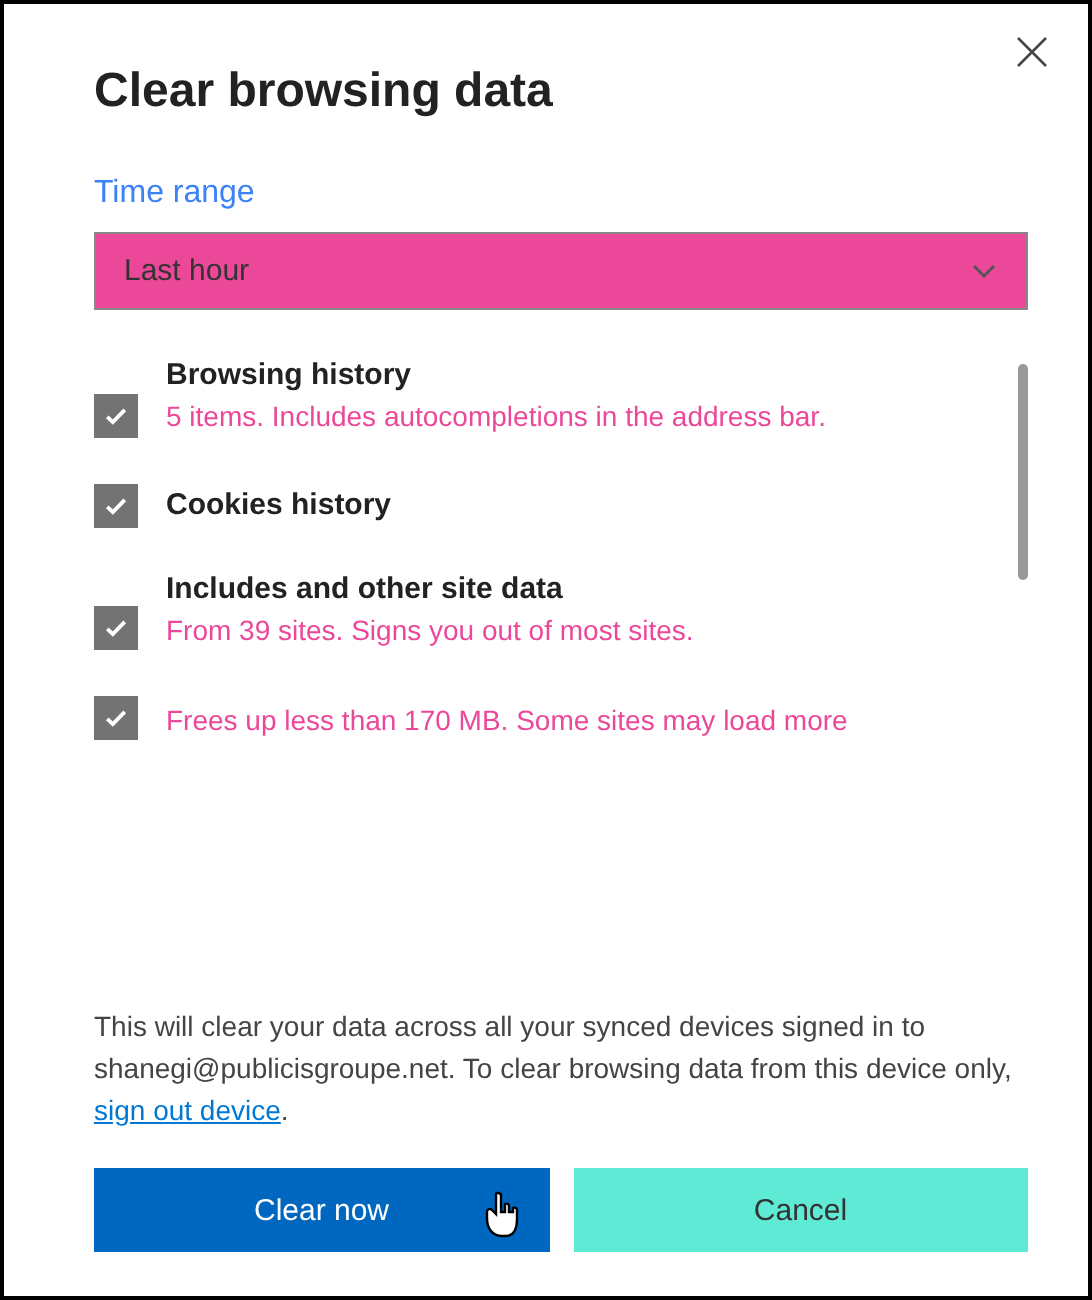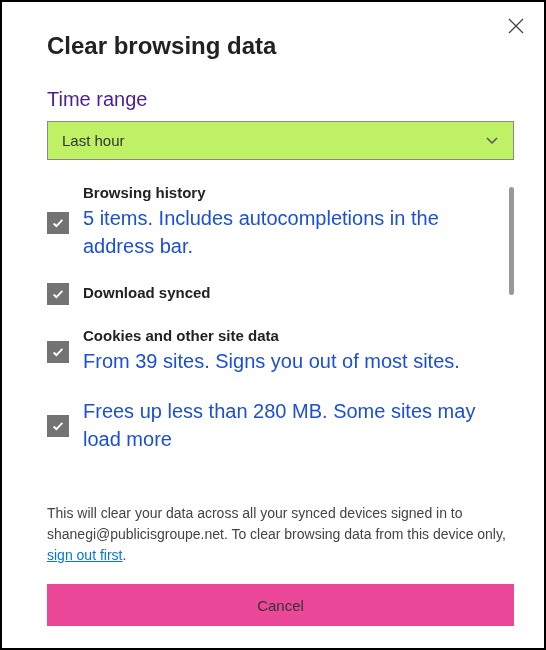--- a/index.html
+++ b/index.html
@@ -39,52 +39,52 @@
       border: none;
     }
     .title {
       font-size: 24px;
       font-weight: 600;
       color: #222;
       margin-top: 8px;
       margin-bottom: 28px;
     }
     .label {
-      font-size: 20px;
-      color: #4c1d95;
+      font-size: 16px;
+      color: #3b82f6;
       margin-bottom: 10px;
     }
     .select-box {
       width: 100%;
       border: 1px solid #888;
       padding: 10px 14px;
       font-size: 15px;
       color: #333;
       display: flex;
       justify-content: space-between;
       align-items: center;
       cursor: pointer;
       margin-bottom: 24px;
-      background: #bef264;
+      background: #ec4899;
     }
     .chevron {
       font-size: 14px;
       color: #555;
     }
     .options-area {
       position: relative;
       flex: 1;
       overflow: hidden;
     }
     .options-list {
       padding-right: 18px;
     }
     .option-row {
       display: flex;
-      align-items: center;
+      align-items: flex-end;
       margin-bottom: 22px;
     }
     .checkbox {
       width: 22px;
       height: 22px;
       background: #737373;
       display: flex;
       align-items: center;
       justify-content: center;
       margin-right: 14px;
@@ -99,22 +99,22 @@
     .option-text {
       flex: 1;
     }
     .option-title {
       font-size: 15px;
       font-weight: 600;
       color: #222;
       margin-bottom: 3px;
     }
     .option-desc {
-      font-size: 20px;
-      color: #1d4ed8;
+      font-size: 14px;
+      color: #ec4899;
       line-height: 1.4;
     }
     .scrollbar {
       position: absolute;
       right: 0;
       top: 3px;
       width: 5px;
       height: 108px;
       background: #999;
       border-radius: 3px;
@@ -145,21 +145,21 @@
       align-items: center;
       justify-content: center;
       position: relative;
     }
     .btn-primary {
       background: #0067c0;
       color: #fff;
       font-weight: 400;
     }
     .btn-secondary {
-      background: #ec4899;
+      background: #5eead4;
       color: #333;
     }
     .cursor-overlay {
       position: absolute;
       right: 14px;
       top: 10px;
       pointer-events: none;
     }
   </style>
 </head>
@@ -201,54 +201,62 @@
         </div>
       </div>
 
       <div class="option-row">
         <div class="checkbox">
           <svg viewBox="0 0 16 16">
               <path d="M3 8.5 L6.2 11.5 L13 4.5" stroke="#fff" stroke-width="2.2" fill="none"></path>
             </svg>
         </div>
         <div class="option-text">
-          <div class="option-title">Download synced</div>
-        </div>
-      </div>
-
-      <div class="option-row">
-        <div class="checkbox">
-          <svg viewBox="0 0 16 16">
-              <path d="M3 8.5 L6.2 11.5 L13 4.5" stroke="#fff" stroke-width="2.2" fill="none"></path>
-            </svg>
-        </div>
-        <div class="option-text">
-          <div class="option-title">Cookies and other site data</div>
+          <div class="option-title">Cookies history</div>
+        </div>
+      </div>
+
+      <div class="option-row">
+        <div class="checkbox">
+          <svg viewBox="0 0 16 16">
+              <path d="M3 8.5 L6.2 11.5 L13 4.5" stroke="#fff" stroke-width="2.2" fill="none"></path>
+            </svg>
+        </div>
+        <div class="option-text">
+          <div class="option-title">Includes and other site data</div>
           <div class="option-desc">From 39 sites. Signs you out of most sites.</div>
         </div>
       </div>
 
       <div class="option-row">
         <div class="checkbox">
           <svg viewBox="0 0 16 16">
               <path d="M3 8.5 L6.2 11.5 L13 4.5" stroke="#fff" stroke-width="2.2" fill="none"></path>
             </svg>
         </div>
         <div class="option-text">
-          <div class="option-desc">Frees up less than 280 MB. Some sites may load more</div>
+          <div class="option-desc">Frees up less than 170 MB. Some sites may load more</div>
         </div>
       </div>
 
     </div>
     <div class="scrollbar"></div>
   </div>
 
   <div class="footer-text">
-    <span>This will clear your data across all your synced devices signed in to shanegi@publicisgroupe.net. To clear browsing data from this device only, </span><a class="link">sign out first</a><span>.</span>
+    <span>This will clear your data across all your synced devices signed in to shanegi@publicisgroupe.net. To clear browsing data from this device only, </span><a class="link">sign out device</a><span>.</span>
   </div>
 
   <div class="button-row">
+    <button class="btn btn-primary">
+      <span>Clear now</span>
+      <span class="cursor-overlay">
+        <svg width="22" height="26" viewBox="0 0 22 26">
+          <path d="M9 3 L9 13 L7 11 C6 10 4.5 10.5 4.5 12 L4.5 15 C4.5 20 7 24 12 24 L14 24 C18 24 19.5 20 19.5 16 L19.5 11 C19.5 10 18.5 9.5 17.5 10 L17.5 12 L15.5 12 L15.5 9 C15.5 8 14.5 7.5 13.5 8 L13.5 12 L11.5 12 L11.5 3.5 C11.5 2.5 9 2 9 3 Z" fill="#fff" stroke="#000" stroke-width="1.2"></path>
+        </svg>
+      </span>
+    </button>
     <button class="btn btn-secondary">
       <span>Cancel</span>
     </button>
   </div>
 
 </div>
 
 </body></html>

